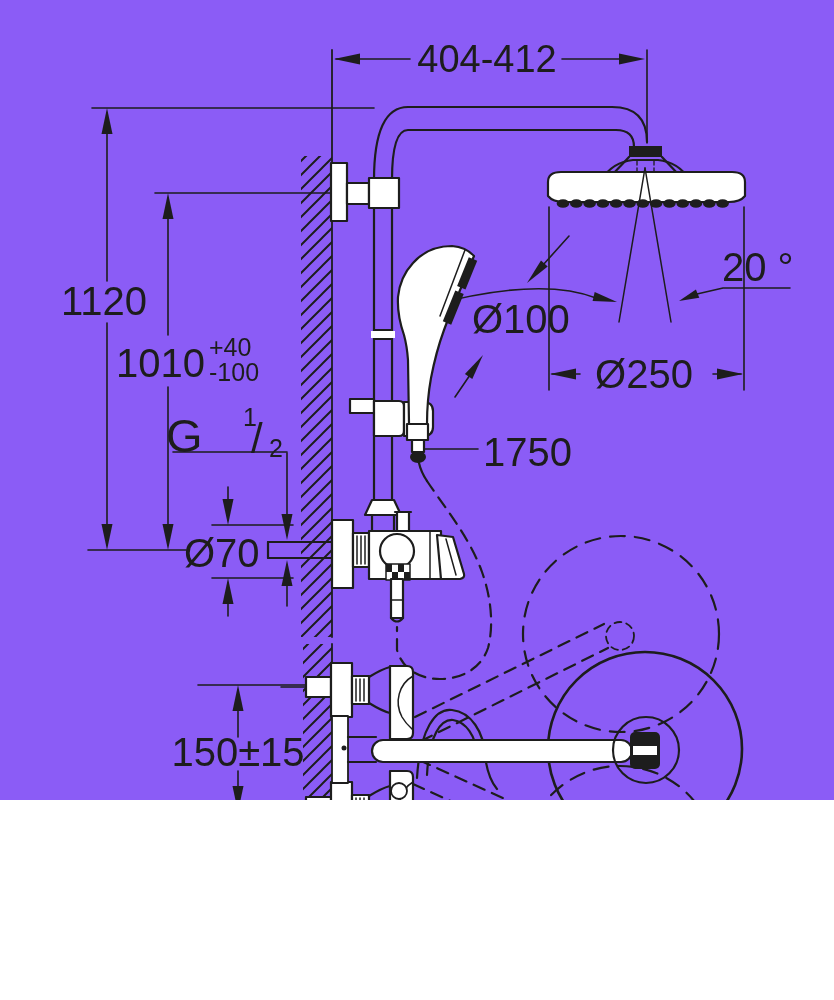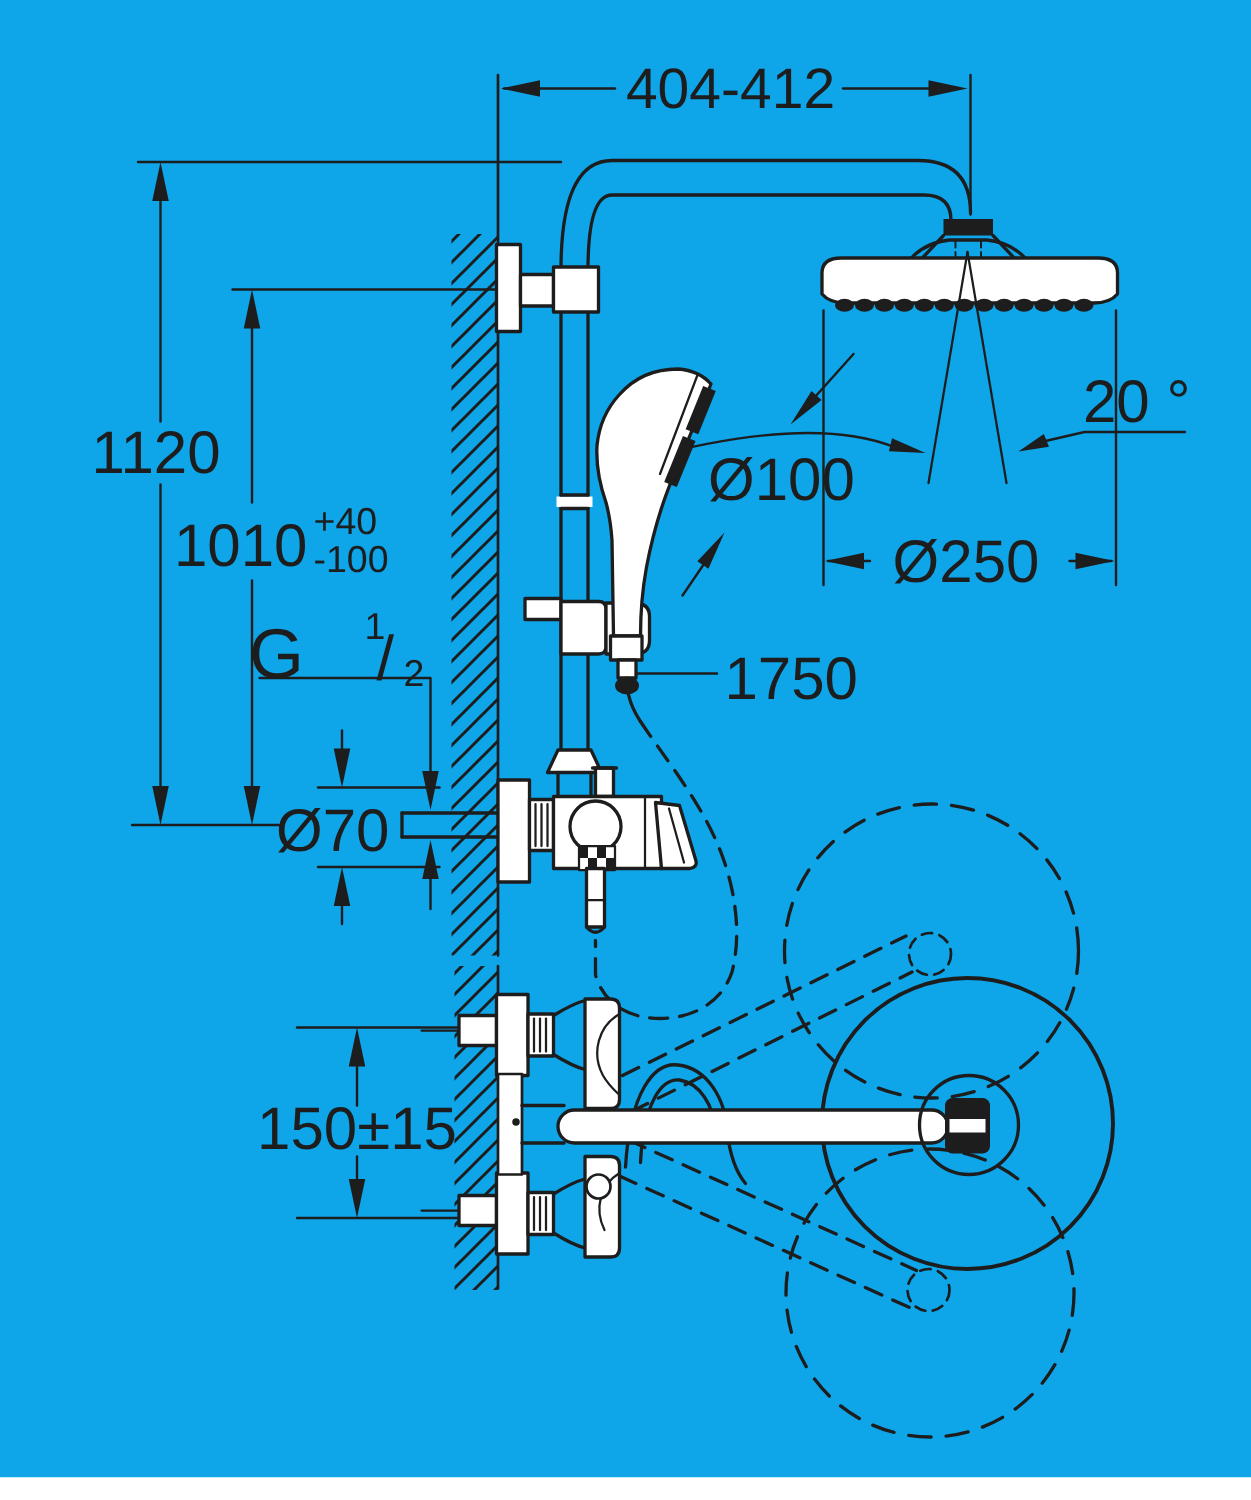--- a/index.html
+++ b/index.html
@@ -1,16 +1,16 @@
 <!DOCTYPE html>
 <html><head>
 <meta charset="utf-8">
 <style>
   html,body{margin:0;padding:0;background:#fff}
-  .stage{position:relative;width:834px;height:985px;background:#0ea5e9;overflow:hidden}
+  .stage{position:relative;width:834px;height:800px;background:#8b5cf6;overflow:hidden}
   svg{position:absolute;left:0;top:0}
   .s{stroke:#1d1d1d;stroke-width:2.2;fill:none;stroke-linecap:round;stroke-linejoin:round}
   .s1{stroke-width:1.6}
   .s15{stroke-width:1.5}
   .s18{stroke-width:1.8}
   .s26{stroke-width:2.6}
   .w{fill:#fff}
   .ar{fill:#1d1d1d;stroke:none}
   .dk{fill:#1d1d1d;stroke:none}
   .dash{stroke-dasharray:12 8}

